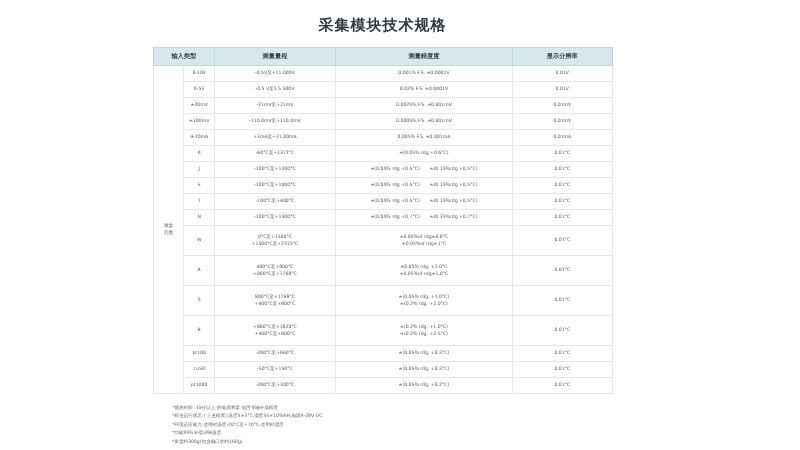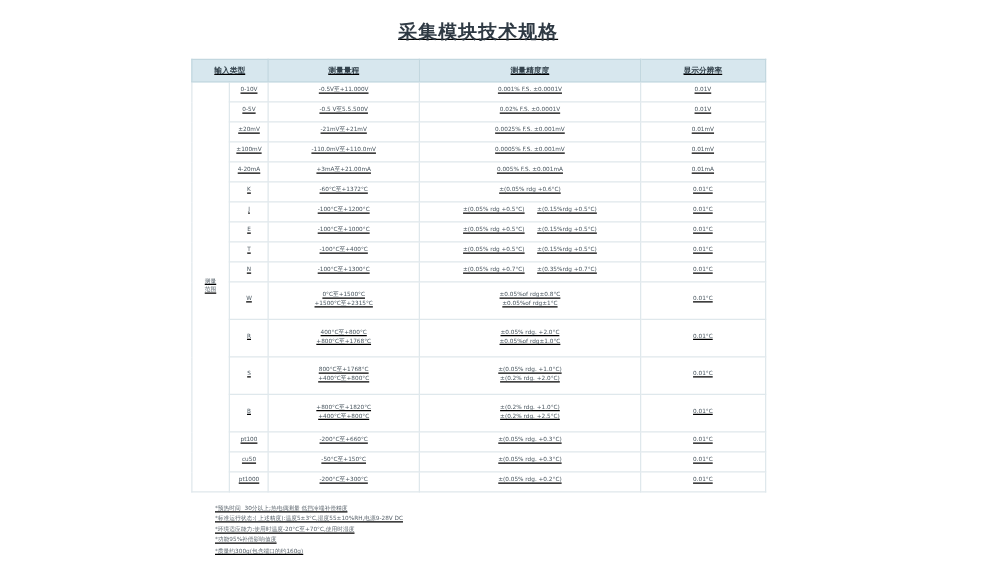--- a/index.html
+++ b/index.html
@@ -9,21 +9,20 @@
     height: 450px;
     background: #ffffff;
     font-family: "DejaVu Sans", "Liberation Sans", sans-serif;
   }
   .page {
     position: relative;
     width: 765px;
     height: 450px;
     box-sizing: border-box;
     overflow: hidden;
-    text-decoration: underline;
   }
   .title {
     text-align: center;
     font-size: 15px;
     font-weight: bold;
     color: #2f3a44;
     margin: 16px 0 12px 0;
     letter-spacing: 1px;
   }
   .table-wrap {

